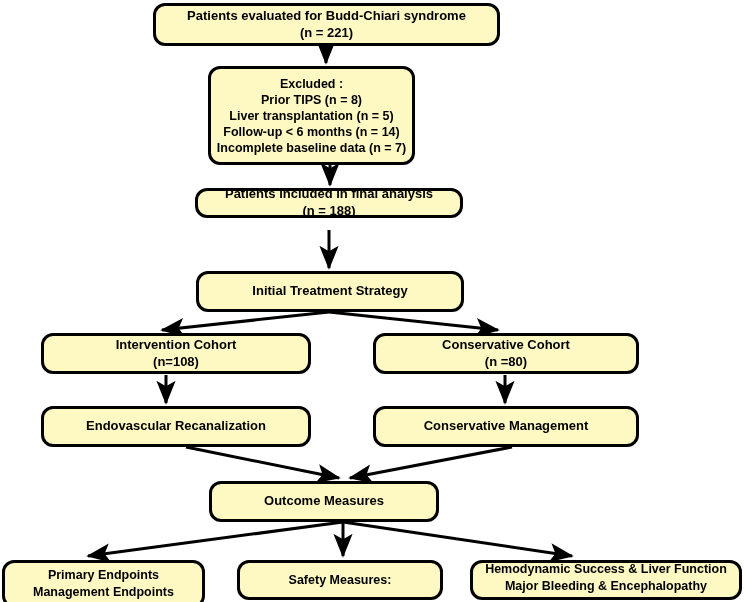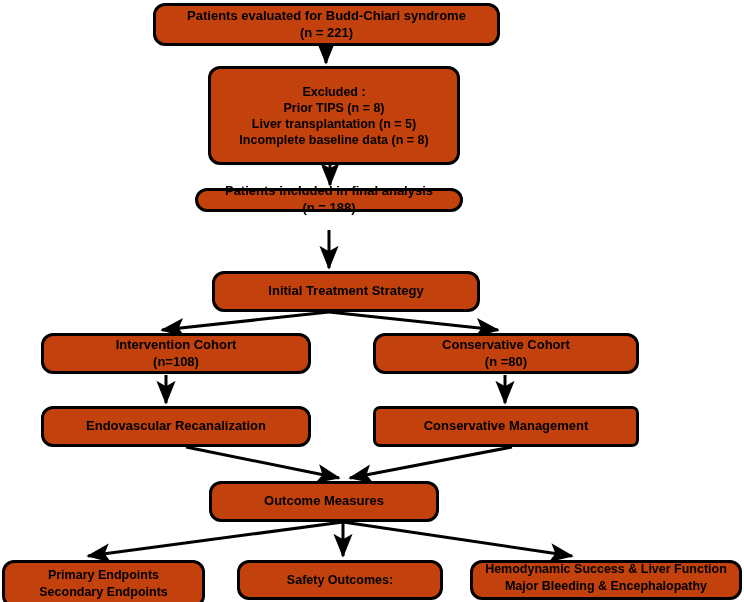--- a/index.html
+++ b/index.html
@@ -23,21 +23,21 @@
     left: 0;
     top: 0;
     width: 744px;
     height: 602px;
   }
   .node {
     position: absolute;
     box-sizing: border-box;
     border: 3px solid #000000;
     border-radius: 12px;
-    background: #c2410c;
+    background: #fef9c3;
     display: flex;
     flex-direction: column;
     align-items: center;
     justify-content: center;
     text-align: center;
     color: #000000;
     font-weight: bold;
     font-size: 13px;
     line-height: 1.30;
     padding: 2px 6px;
@@ -94,65 +94,66 @@
     <line x1="343" y1="522" x2="343" y2="556" stroke="#000000" stroke-width="3" marker-end="url(#arrowhead)"></line>
 
     <line x1="343" y1="522" x2="572" y2="556" stroke="#000000" stroke-width="3" marker-end="url(#arrowhead)"></line>
   </svg>
 
   <div class="node" id="node-enrolled" style="left: 153px; top: 3px; width: 347px; height: 43px;">
     <span class="line">Patients evaluated for Budd-Chiari syndrome</span>
     <span class="line">(n = 221)</span>
   </div>
 
-  <div class="node node-excluded multiline" id="node-excluded" style="left: 208px; top: 66px; width: 252px; height: 99px;">
+  <div class="node node-excluded multiline" id="node-excluded" style="left: 208px; top: 66px; width: 207px; height: 99px;">
     <span class="line">Excluded :</span>
     <span class="line">Prior TIPS (n = 8)</span>
     <span class="line">Liver transplantation (n = 5)</span>
-    <span class="line">Incomplete baseline data (n = 8)</span>
+    <span class="line">Follow-up &lt; 6 months (n = 14)</span>
+    <span class="line">Incomplete baseline data (n = 7)</span>
   </div>
 
-  <div class="node" id="node-included" style="left: 195px; top: 188px; width: 268px; height: 24px;">
+  <div class="node" id="node-included" style="left: 195px; top: 188px; width: 268px; height: 30px;">
     <span class="line">Patients included in final analysis</span>
     <span class="line">(n = 188)</span>
   </div>
 
-  <div class="node" id="node-strategy" style="left: 212px; top: 271px; width: 268px; height: 41px;">
+  <div class="node" id="node-strategy" style="left: 196px; top: 271px; width: 268px; height: 41px;">
     <span class="line">Initial Treatment Strategy</span>
   </div>
 
   <div class="node" id="node-intervention" style="left: 41px; top: 333px; width: 270px; height: 41px;">
     <span class="line">Intervention Cohort</span>
     <span class="line">(n=108)</span>
   </div>
 
   <div class="node" id="node-conservative" style="left: 373px; top: 333px; width: 266px; height: 41px; text-align: right;">
     <span class="line">Conservative Cohort</span>
     <span class="line">(n =80)</span>
   </div>
 
   <div class="node" id="node-recanalization" style="left: 41px; top: 406px; width: 270px; height: 41px; align-items: center;">
     <span class="line">Endovascular Recanalization</span>
   </div>
 
-  <div class="node" id="node-management" style="left: 373px; top: 406px; width: 266px; height: 41px; border-radius: 7px;">
+  <div class="node" id="node-management" style="left: 373px; top: 406px; width: 266px; height: 41px;">
     <span class="line">Conservative Management</span>
   </div>
 
   <div class="node" id="node-outcomes" style="left: 209px; top: 481px; width: 230px; height: 41px;">
     <span class="line">Outcome Measures</span>
   </div>
 
   <div class="node node-terminal" id="node-endpoints" style="left: 2px; top: 560px; width: 203px; height: 48px;">
     <span class="line">Primary Endpoints</span>
-    <span class="line">Secondary Endpoints</span>
+    <span class="line">Management Endpoints</span>
   </div>
 
   <div class="node node-terminal" id="node-safety" style="left: 237px; top: 560px; width: 206px; height: 40px;">
-    <span class="line">Safety Outcomes:</span>
+    <span class="line">Safety Measures:</span>
   </div>
 
   <div class="node node-terminal" id="node-hemodynamic" style="left: 470px; top: 560px; width: 272px; height: 40px; justify-content: flex-end;">
     <span class="line">Hemodynamic Success &amp; Liver Function</span>
     <span class="line">Major Bleeding &amp; Encephalopathy</span>
   </div>
 
 </div>
 
 </body></html>

